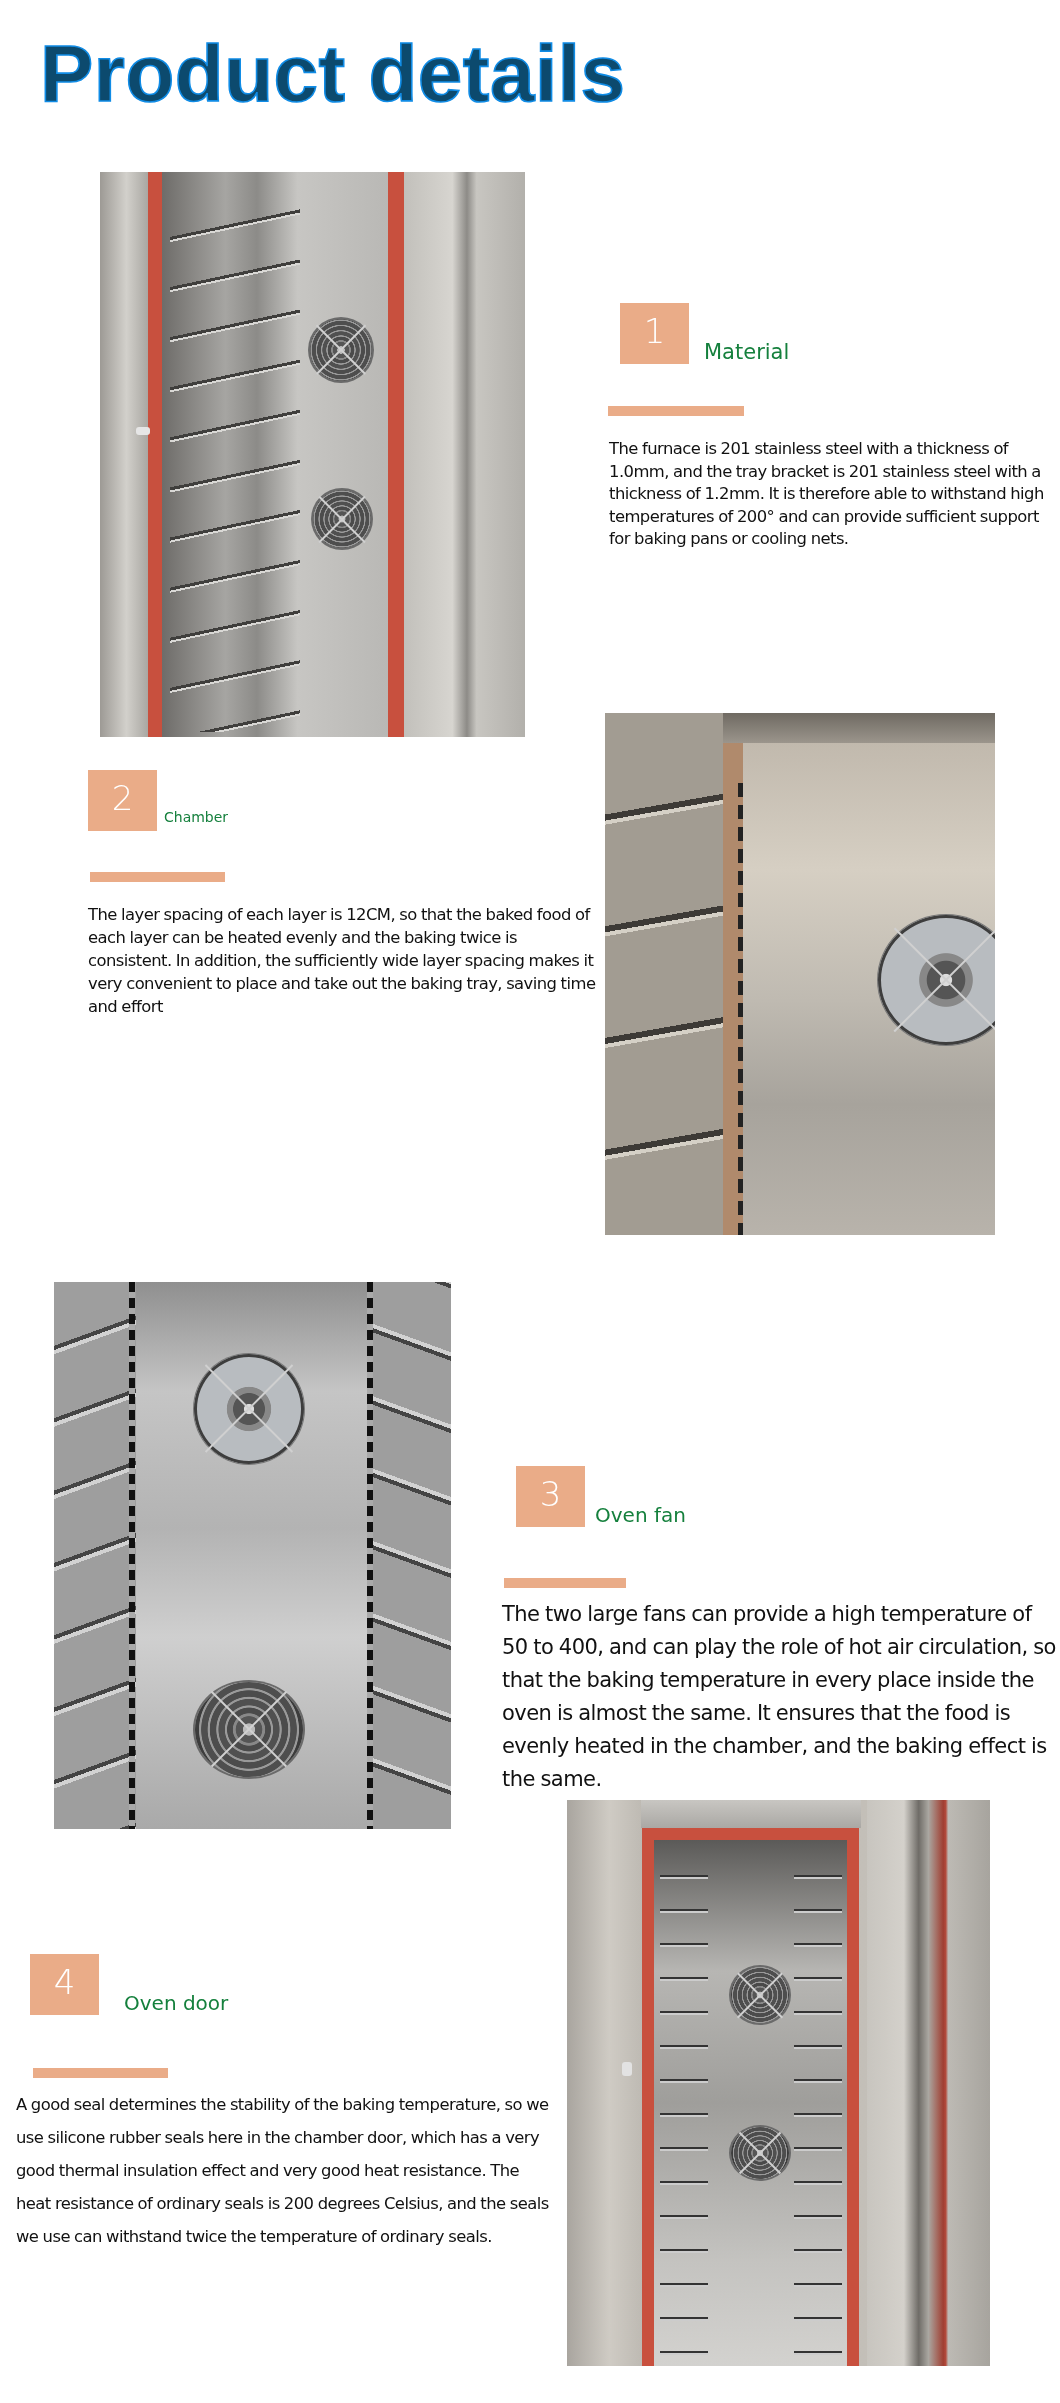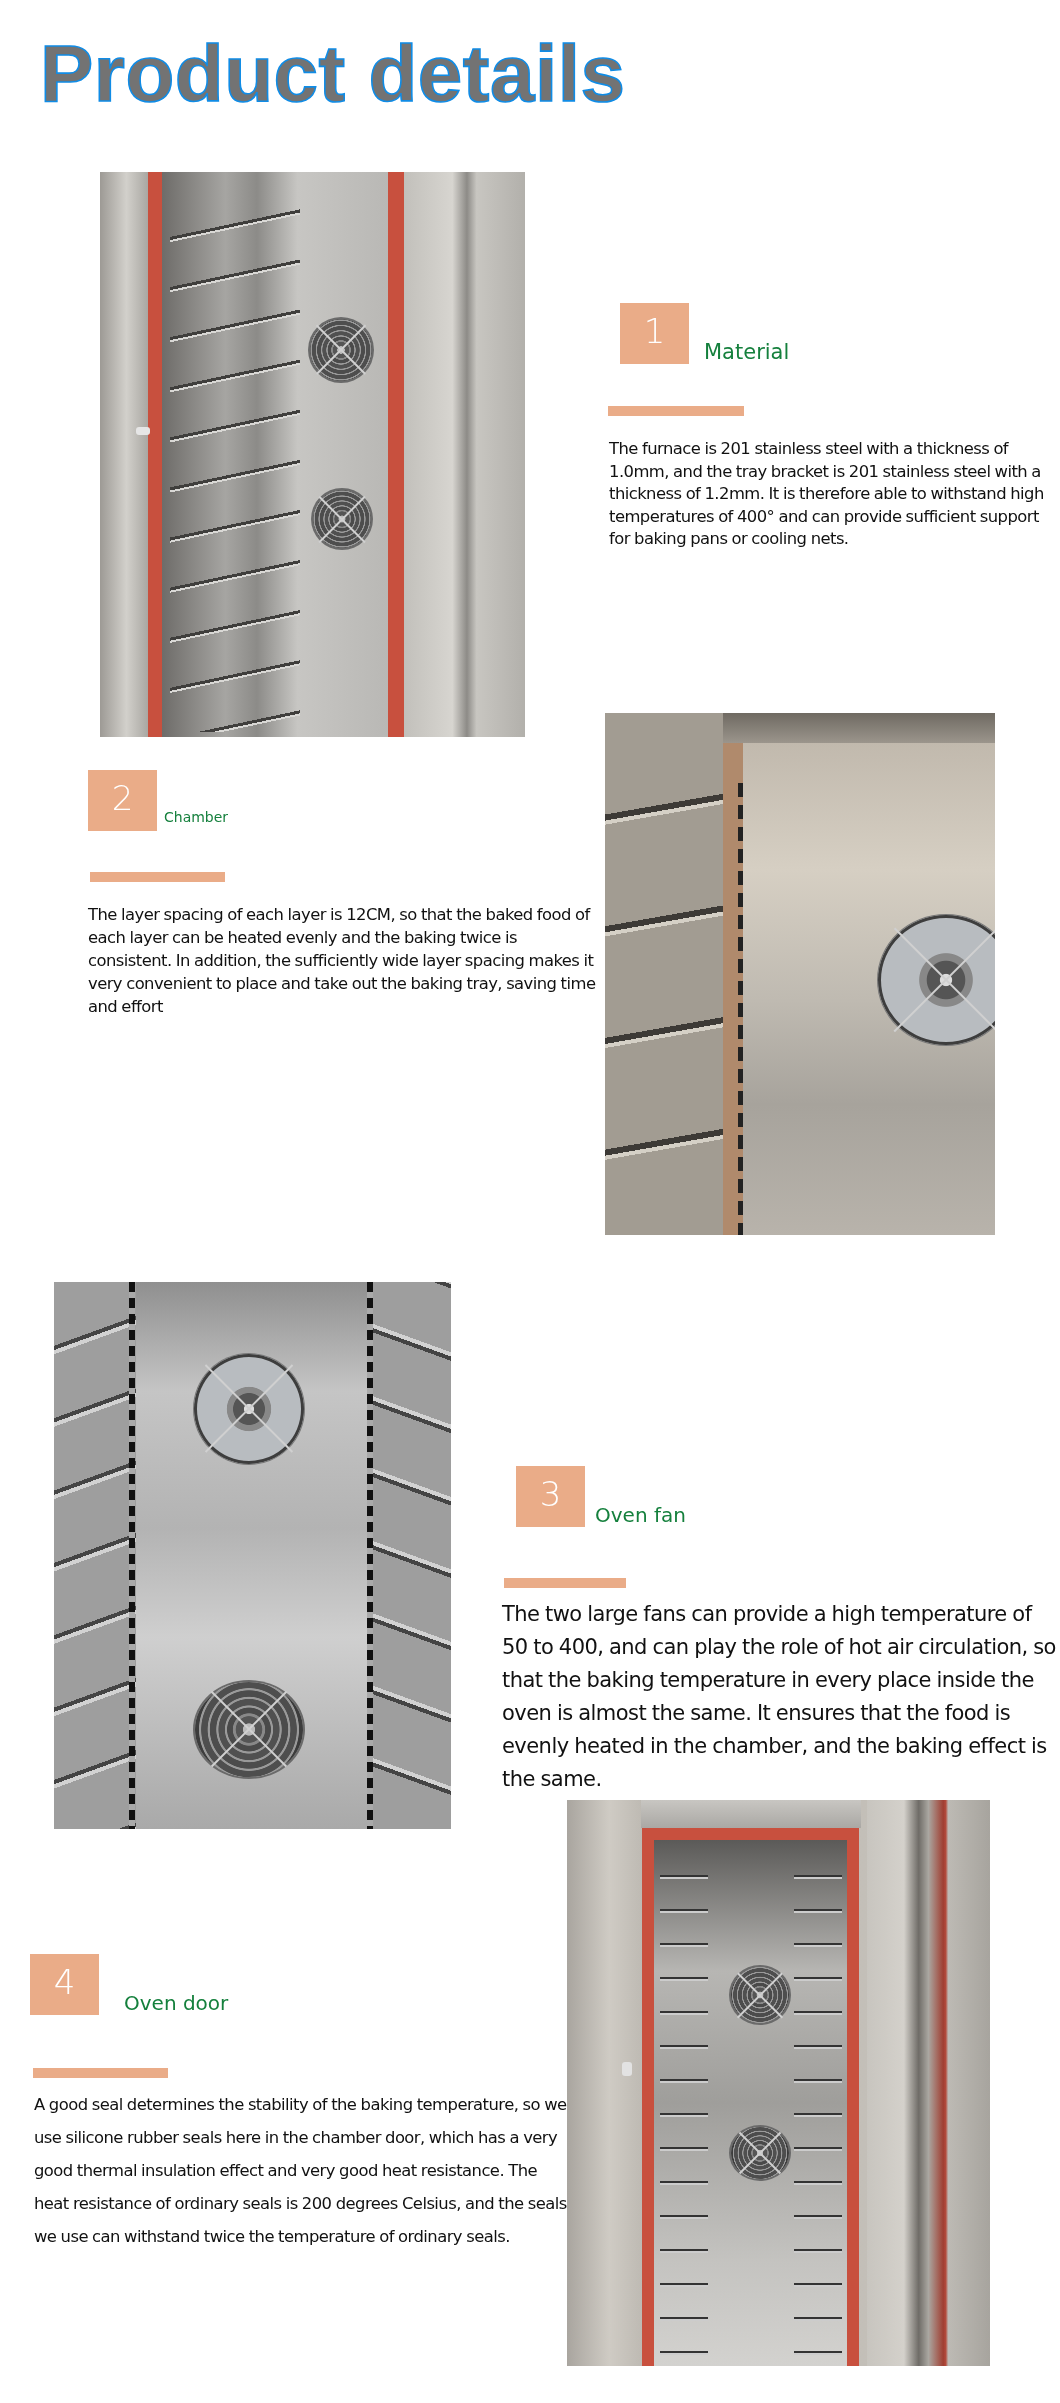--- a/index.html
+++ b/index.html
@@ -3,21 +3,21 @@
   <meta charset="utf-8">
   <style>
     * { margin: 0; padding: 0; box-sizing: border-box; }
     html, body { width: 1060px; height: 2403px; background: #ffffff; overflow: hidden; }
     body { position: relative; font-family: "Liberation Sans", sans-serif; color: #111; }
 
     .title {
       position: absolute; left: 40px; top: 34px;
       font-family: "Liberation Sans", sans-serif;
       font-weight: 900; font-size: 80px; letter-spacing: 0.5px;
-      color: #737373; line-height: 1; white-space: nowrap; text-align: right;
+      color: #0c4a6e; line-height: 1; white-space: nowrap; text-align: right;
       -webkit-text-stroke: 1.6px #108ce6;
     }
 
     .num-box {
       position: absolute; width: 69px; height: 61px;
       background: #eaac88; color: #fff;
       font-family: "DejaVu Sans", sans-serif; font-weight: 300;
       font-size: 34px; display: flex; align-items: center; justify-content: center;
       padding-bottom: 6px;
     }
@@ -29,21 +29,21 @@
     .bar { position: absolute; height: 10px; background: #eaac88; }
 
     .para {
       position: absolute; color: #111;
       font-family: "DejaVu Sans", sans-serif; font-size: 16.4px;
       letter-spacing: -0.55px; word-spacing: -0.5px;
     }
     .p1 { left: 609px; top: 438px; width: 450px; line-height: 22.6px; }
     .p2 { left: 88px; top: 903px; width: 512px; line-height: 23px; }
     .p3 { left: 502px; top: 1598px; width: 556px; line-height: 33px; font-size: 21px; }
-    .p4 { left: 34px; top: 2088px; width: 540px; line-height: 33px; font-size: 16.4px; }
+    .p4 { left: 16px; top: 2088px; width: 540px; line-height: 33px; font-size: 16.4px; }
 
     .photo { position: absolute; overflow: hidden; }
     .photo .layer { position: absolute; }
 
     
     .fan {
       position: absolute; border-radius: 50%;
       background:
         radial-gradient(circle, #bbb 0 8%, #555 9% 18%, #888 19% 22%, #4a4a4a 23% 30%, #9a9a9a 31% 33%, #505050 34% 42%, #999 43% 45%, #4c4c4c 46% 54%, #9a9a9a 55% 57%, #4e4e4e 58% 66%, #999 67% 69%, #3c3c3c 70% 100%);
       box-shadow: 0 0 0 2px #6a6a6a;
@@ -83,21 +83,21 @@
   <div class="layer" style="left:304px; top:0; width:121px; height:565px; background:linear-gradient(90deg,#c2c0bb 0%,#d7d5d0 40%,#8d8b87 52%,#c8c6c1 60%,#b2b0ab 100%);"></div>
 
   <div class="layer" style="left:36px; top:255px; width:14px; height:8px; background:#e6e6e6; border-radius:3px;"></div>
 </div>
 
 <div class="num-box" style="left:620px; top:303px;">
   <span>1</span>
 </div>
 <div class="sec-label" style="left:704px; top:342px;">Material</div>
 <div class="bar" style="left:608px; top:406px; width:136px;"></div>
-<p class="para p1">The furnace is 201 stainless steel with a thickness of 1.0mm, and the tray bracket is 201 stainless steel with a thickness of 1.2mm. It is therefore able to withstand high temperatures of 400°   and can provide sufficient support for baking pans or cooling nets.</p>
+<p class="para p1">The furnace is 201 stainless steel with a thickness of 1.0mm, and the tray bracket is 201 stainless steel with a thickness of 1.2mm. It is therefore able to withstand high temperatures of 200°   and can provide sufficient support for baking pans or cooling nets.</p>
 
 <div class="photo" style="left:605px; top:713px; width:390px; height:522px; background:linear-gradient(180deg,#bcb4a8 0%,#d6cfc3 30%,#bfbab1 55%,#a7a39c 75%,#b8b3ab 100%);">
   <div class="layer" style="left:0; top:0; width:390px; height:30px; background:linear-gradient(180deg,#6f6a62,#9b958c);"></div>
   <div class="layer" style="left:0; top:0; width:118px; height:522px; background:repeating-linear-gradient(170deg,#a29c92 0 100px,#3d3a36 100px 106px,#d5d0c6 106px 110px), #8e887f;"></div>
   <div class="layer" style="left:118px; top:30px; width:20px; height:492px; background:#b08a6c;"></div>
   <div class="layer" style="left:133px; top:70px; width:5px; height:452px; background:repeating-linear-gradient(180deg,#222 0 14px,transparent 14px 22px);"></div>
   <div class="fan light" style="left:273px; top:202px; width:136px; height:130px;"></div>
 </div>
 
 <div class="num-box" style="left:88px; top:770px;">

